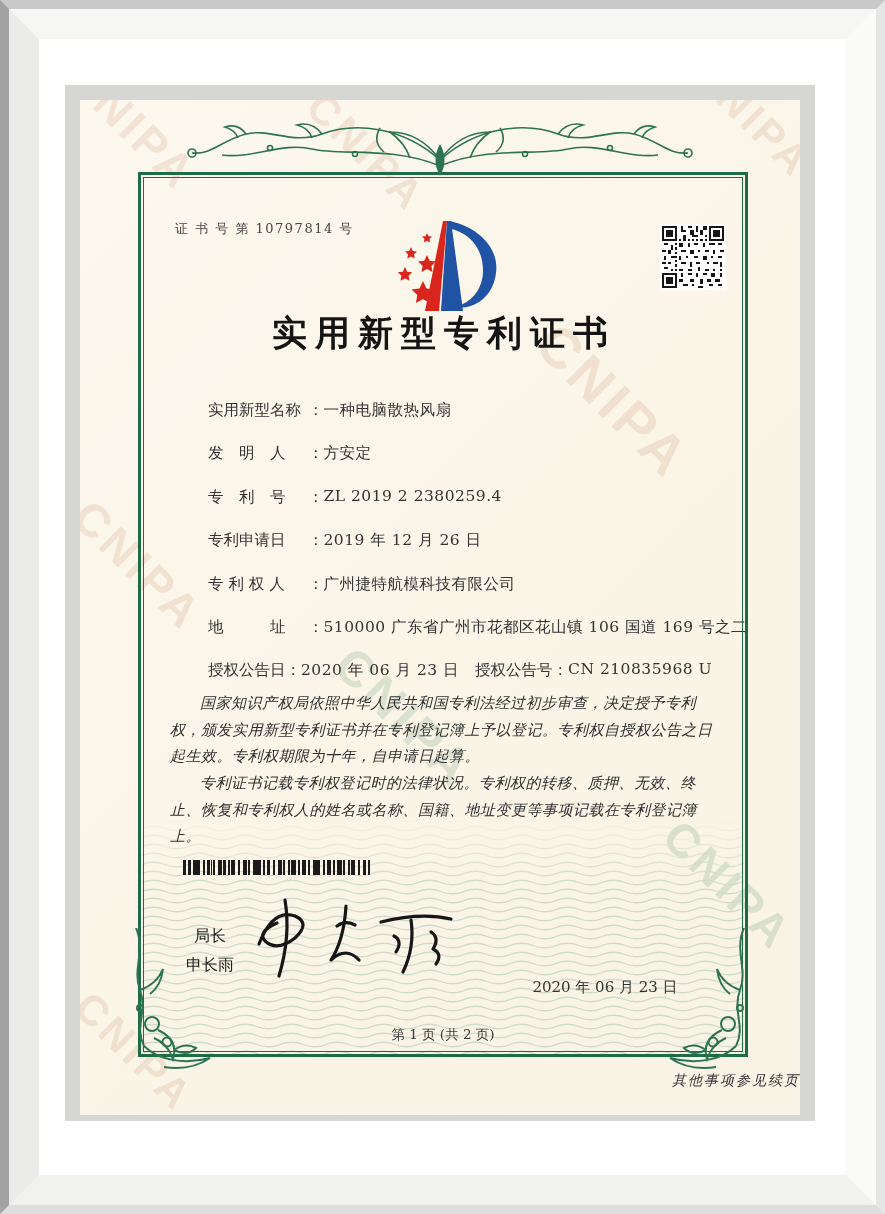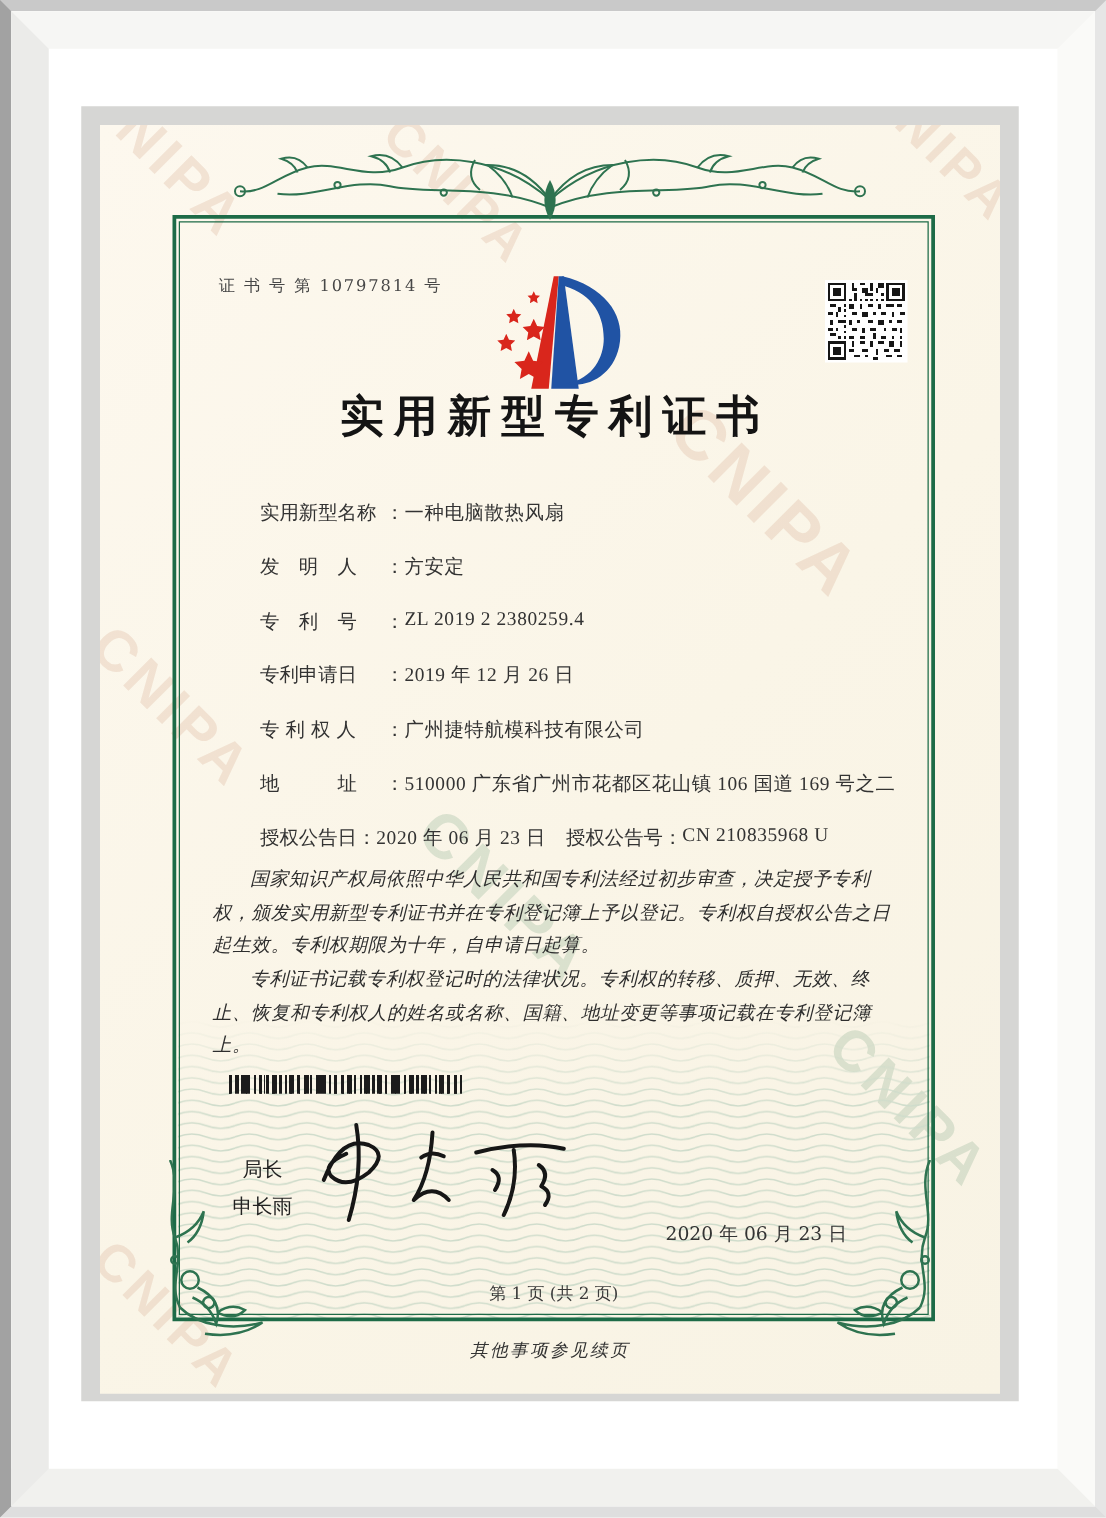--- a/index.html
+++ b/index.html
@@ -30,37 +30,37 @@
     border:3px solid #1d6b47;box-sizing:border-box;}
   .green-border::after{content:"";position:absolute;inset:2px;border:1px solid #1d6b47;}
   .ornament{position:absolute;pointer-events:none;}
   
   .cert-number{position:absolute;left:95px;top:120px;font-size:13px;color:#474747;letter-spacing:1.5px;}
   .title{position:absolute;left:0;top:210px;width:720px;text-align:center;
     font-size:35px;font-weight:bold;color:#141414;letter-spacing:8px;text-indent:8px;}
   .fields{position:absolute;left:92px;top:300px;width:575px;font-size:15.5px;color:#333;margin-left:36px;}
   .frow{height:43.4px;display:flex;align-items:flex-start;white-space:nowrap;}
   .flabel{display:inline-block;min-width:100px;}
-  .fvalue{letter-spacing:0.5px;font-family:Liberation Serif, serif;}
+  .fvalue{letter-spacing:0.5px;}
   .grant-right{margin-left:16px;font-family:Liberation Serif, serif;}
   .paras{position:absolute;left:90px;top:590px;width:545px;font-size:15px;line-height:1.78;
     color:#2e2e2e;font-style:italic;}
   .paras p{margin:0;text-indent:2em;letter-spacing:0.5px;}
   .barcode{position:absolute;left:103px;top:760px;width:188px;height:15px;
     background:
       repeating-linear-gradient(90deg,#1b1b1b 0 2px,transparent 2px 5px),
       repeating-linear-gradient(90deg,#1b1b1b 0 1px,transparent 1px 7px),
       repeating-linear-gradient(90deg,#1b1b1b 0 3px,transparent 3px 12px);}
   .officer{position:absolute;left:106px;top:822px;font-size:16px;color:#222;line-height:1.8;text-align:center;}
   .signature{position:absolute;left:165px;top:792px;}
   .issue-date{position:absolute;left:420px;top:878px;width:210px;text-align:center;
     font-size:15px;color:#333;}
   .page-info{position:absolute;left:0;top:926px;width:726px;text-align:center;
     font-size:13.5px;color:#3a3a3a;}
-  .footer-note{position:absolute;left:0;top:972px;width:720px;text-align:center;
+  .footer-note{position:absolute;left:0;top:972px;width:720px;text-align:right;
     font-size:14px;color:#333;font-style:italic;letter-spacing:2px;}
   .qr{position:absolute;left:580px;top:124px;width:66px;height:66px;background:#fff;padding:2px;box-sizing:border-box;}
   .emblem{position:absolute;left:303px;top:115px;width:125px;height:100px;}
 </style>
 </head>
 <body>
 
 <div class="frame-edge"></div>
 <div class="frame-face"></div>
 <div class="matte-shadow"></div>

